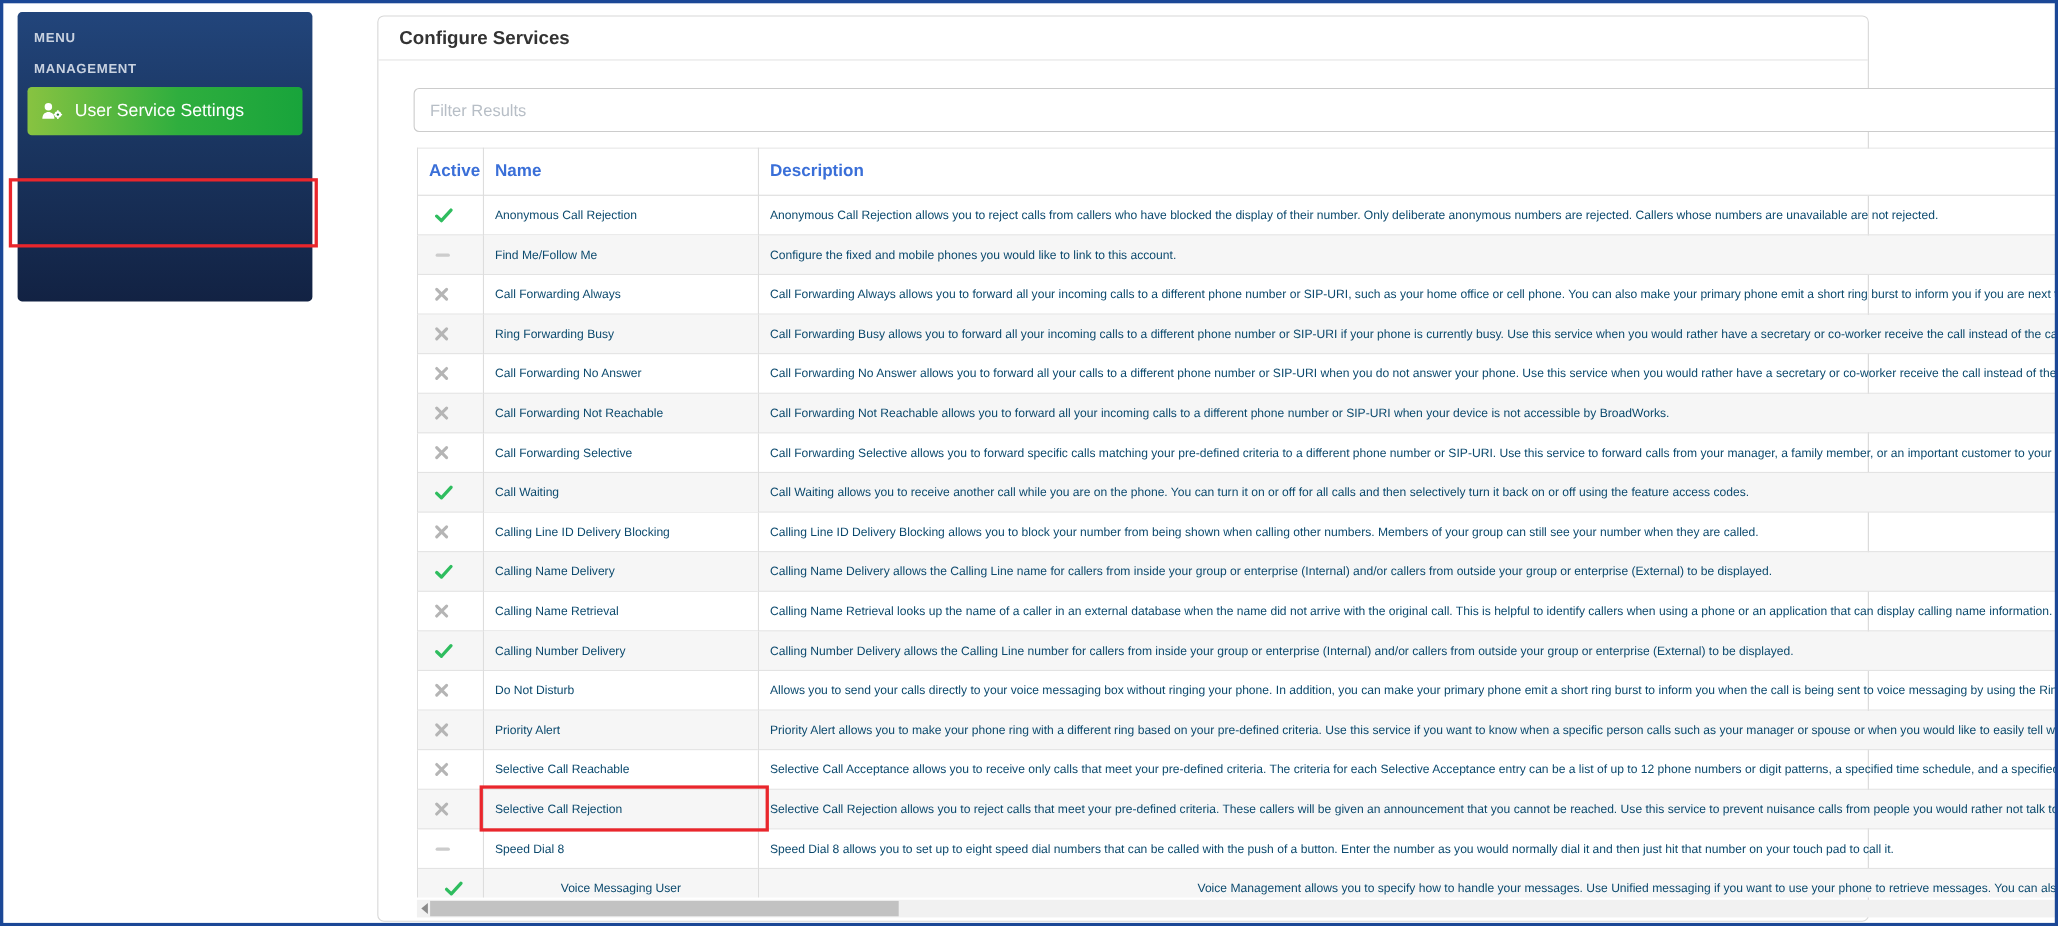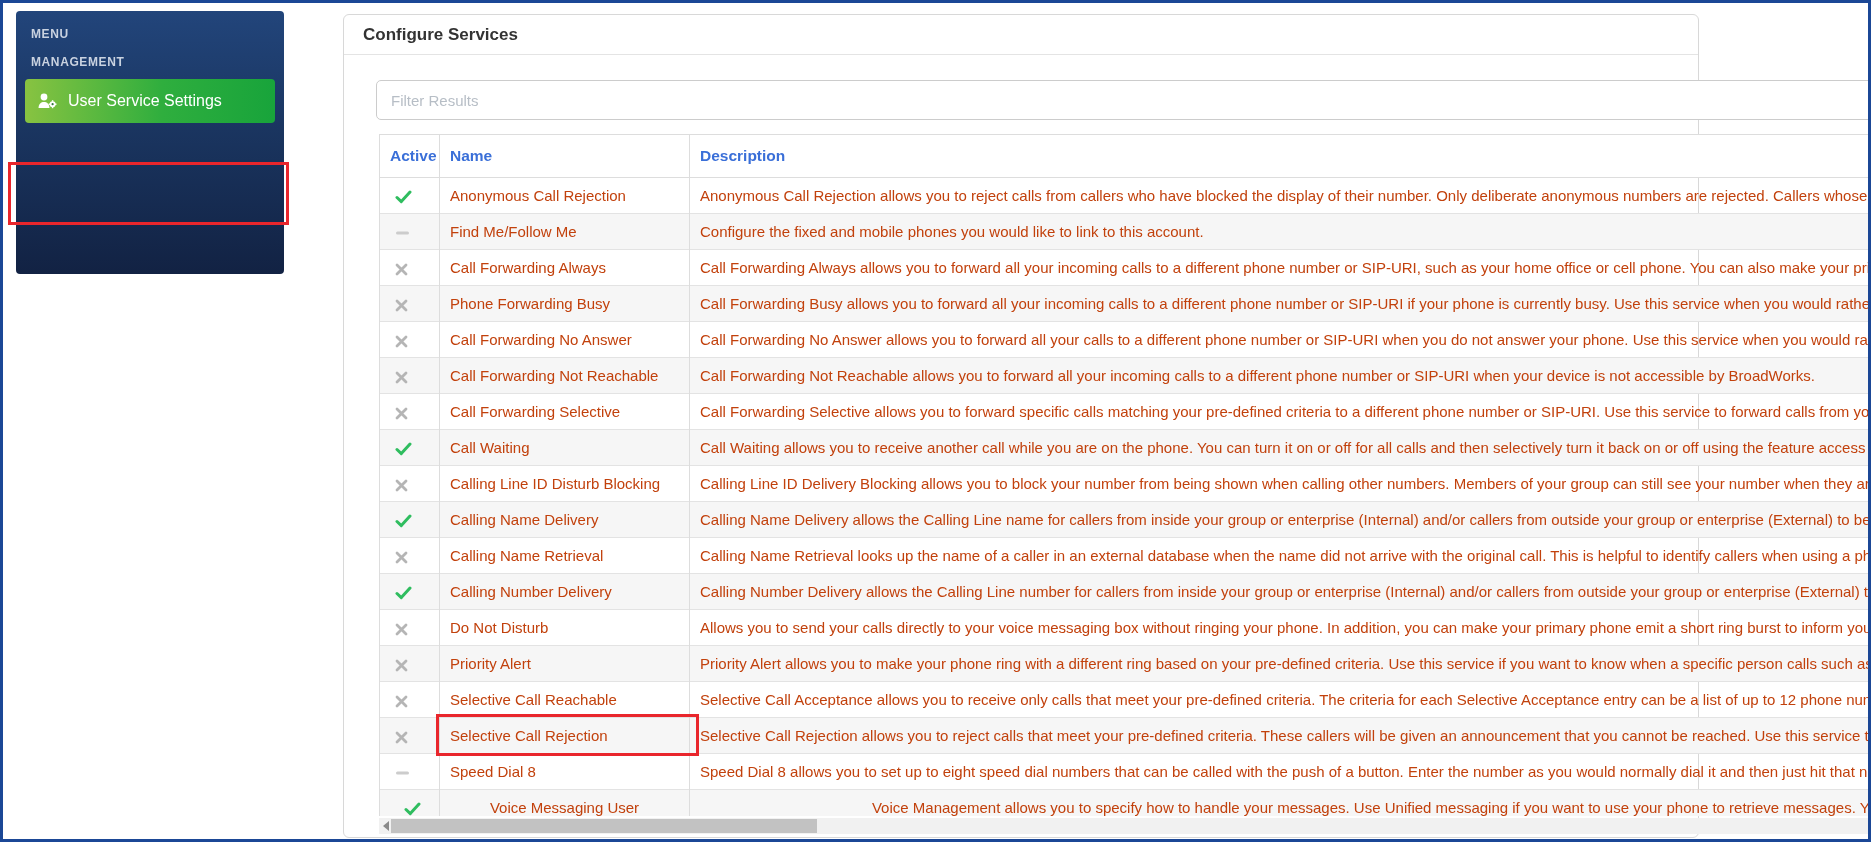--- a/index.html
+++ b/index.html
@@ -60,21 +60,21 @@
   .services col.c-name{width:250px;}
   .services th{
     height:33px;box-sizing:border-box;padding:12px 10px;text-align:left;
     font-size:15.5px;font-weight:bold;color:#3a6fd8;background:#fff;
     border-top:1px solid #dddddd;border-bottom:1px solid #dddddd;white-space:nowrap;cursor:pointer;
   }
   .services th.col-active, .services td.col-active{border-left:1px solid #dddddd;}
   .services th.col-active, .services th.col-name,
   .services td.col-active, .services td.col-name{border-right:1px solid #dddddd;}
   .services td{
-    height:36px;box-sizing:border-box;padding:0 10px;font-size:15px;color:#c2410c;
+    height:36px;box-sizing:border-box;padding:0 10px;font-size:11px;color:#0c4a6e;
     border-top:1px solid #e3e3e3;white-space:nowrap;overflow:hidden;background-clip:padding-box;
   }
   .services tbody tr:last-child td{border-bottom:1px solid #e3e3e3;text-align:center;}
   .services tbody tr:nth-child(even) td{background-color:#f6f6f6;}
   .services td.col-active{text-align:left;padding-left:15px;overflow:visible;}
   .services td.col-name{overflow:visible;position:relative;}
   .status-icon{display:inline-flex;vertical-align:middle;}
   .cell-annotation{
     position:absolute;left:-4px;top:-4px;right:-10px;bottom:-3px;
     border:3px solid #e9262c;pointer-events:none;z-index:10;
@@ -209,21 +209,21 @@
     <td class="col-active">
       
       <span class="status-icon">
         <svg width="13" height="13" viewBox="0 0 13 13">
                     <path d="M2 2 L11 11 M11 2 L2 11" stroke="#b5b5b5" stroke-width="2.8" stroke-linecap="round"></path>
                   </svg>
       </span>
       
     </td>
     <td class="col-name">
-      <span>Phone Forwarding Busy</span>
+      <span>Ring Forwarding Busy</span>
       
     </td>
     <td>
       <span>Call Forwarding Busy allows you to forward all your incoming calls to a different phone number or SIP-URI if your phone is currently busy. Use this service when you would rather have a secretary or co-worker receive the call instead of the caller being sent to your voice messaging box.</span>
     </td>
   </tr>
 
   <tr>
     <td class="col-active">
       
@@ -304,21 +304,21 @@
     <td class="col-active">
       
       <span class="status-icon">
         <svg width="13" height="13" viewBox="0 0 13 13">
                     <path d="M2 2 L11 11 M11 2 L2 11" stroke="#b5b5b5" stroke-width="2.8" stroke-linecap="round"></path>
                   </svg>
       </span>
       
     </td>
     <td class="col-name">
-      <span>Calling Line ID Disturb Blocking</span>
+      <span>Calling Line ID Delivery Blocking</span>
       
     </td>
     <td>
       <span>Calling Line ID Delivery Blocking allows you to block your number from being shown when calling other numbers. Members of your group can still see your number when they are called.</span>
     </td>
   </tr>
 
   <tr>
     <td class="col-active">
       <span class="status-icon">

